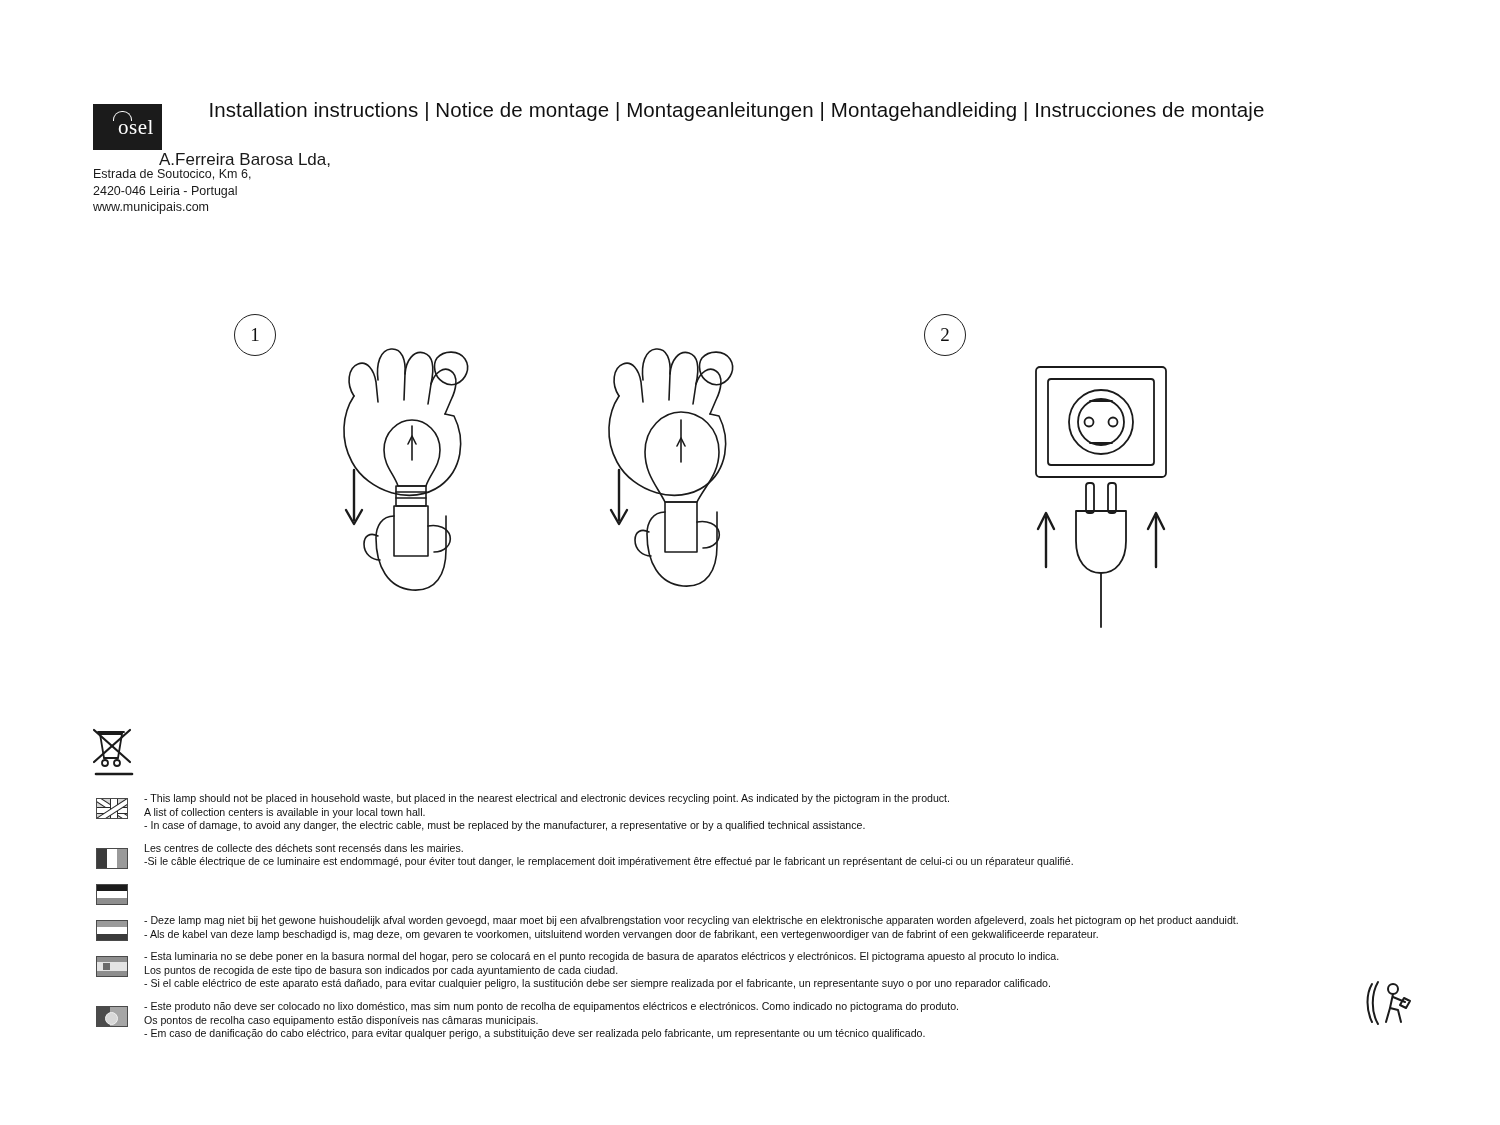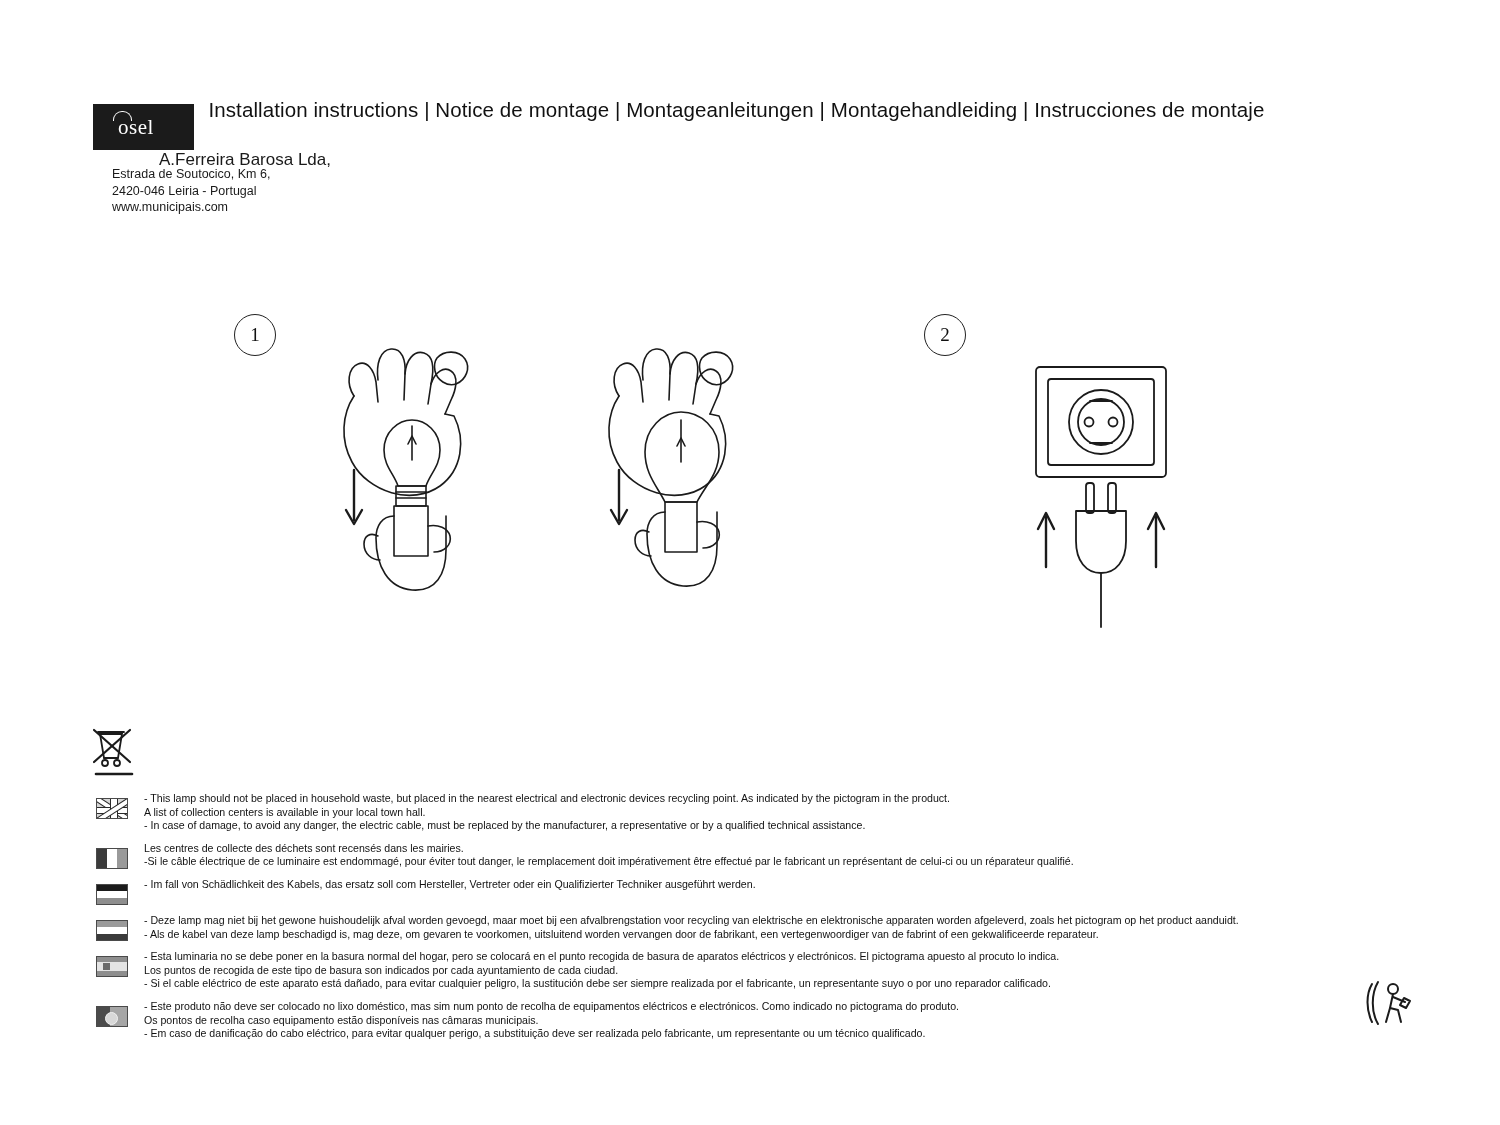--- a/index.html
+++ b/index.html
@@ -17,21 +17,21 @@
   }
 
   
   .logo-block {
     position: absolute;
     left: 93px;
     top: 104px;
     width: 240px;
   }
   .logo-box {
-    width: 101px;
+    width: 69px;
     height: 46px;
     background: #1b1b1b;
     position: relative;
     display: block;
   }
   .logo-text {
     position: absolute;
     left: 0;
     top: 0;
     width: 86px;
@@ -61,21 +61,20 @@
     font-size: 17px;
     white-space: nowrap;
   }
   .addr-lines {
     position: absolute;
     left: 0;
     top: 62px;
     font-size: 12.5px;
     line-height: 16.5px;
     white-space: nowrap;
-    margin-left: 19px;
   }
 
   .main-title {
     position: absolute;
     left: 0;
     top: 98px;
     width: 1473px;
     text-align: center;
     font-size: 20.5px;
     letter-spacing: 0.1px;
@@ -348,21 +347,20 @@
     </div>
   </div>
 
   <div class="notice-row">
     <div class="flag fl-de">
       <span class="s1"></span>
         <span class="s2"></span>
         <span class="s3"></span>
     </div>
     <div class="notice-text">
-      <div>- Im fall von Schädlichkeit des Kabels, das ersatz soll com Hersteller, Vertreter oder ein Qualifizierter Techniker ausgeführt werden.</div>
     </div>
   </div>
 
   <div class="notice-row">
     <div class="flag fl-nl">
       <span class="s1"></span>
         <span class="s2"></span>
         <span class="s3"></span>
     </div>
     <div class="notice-text">

